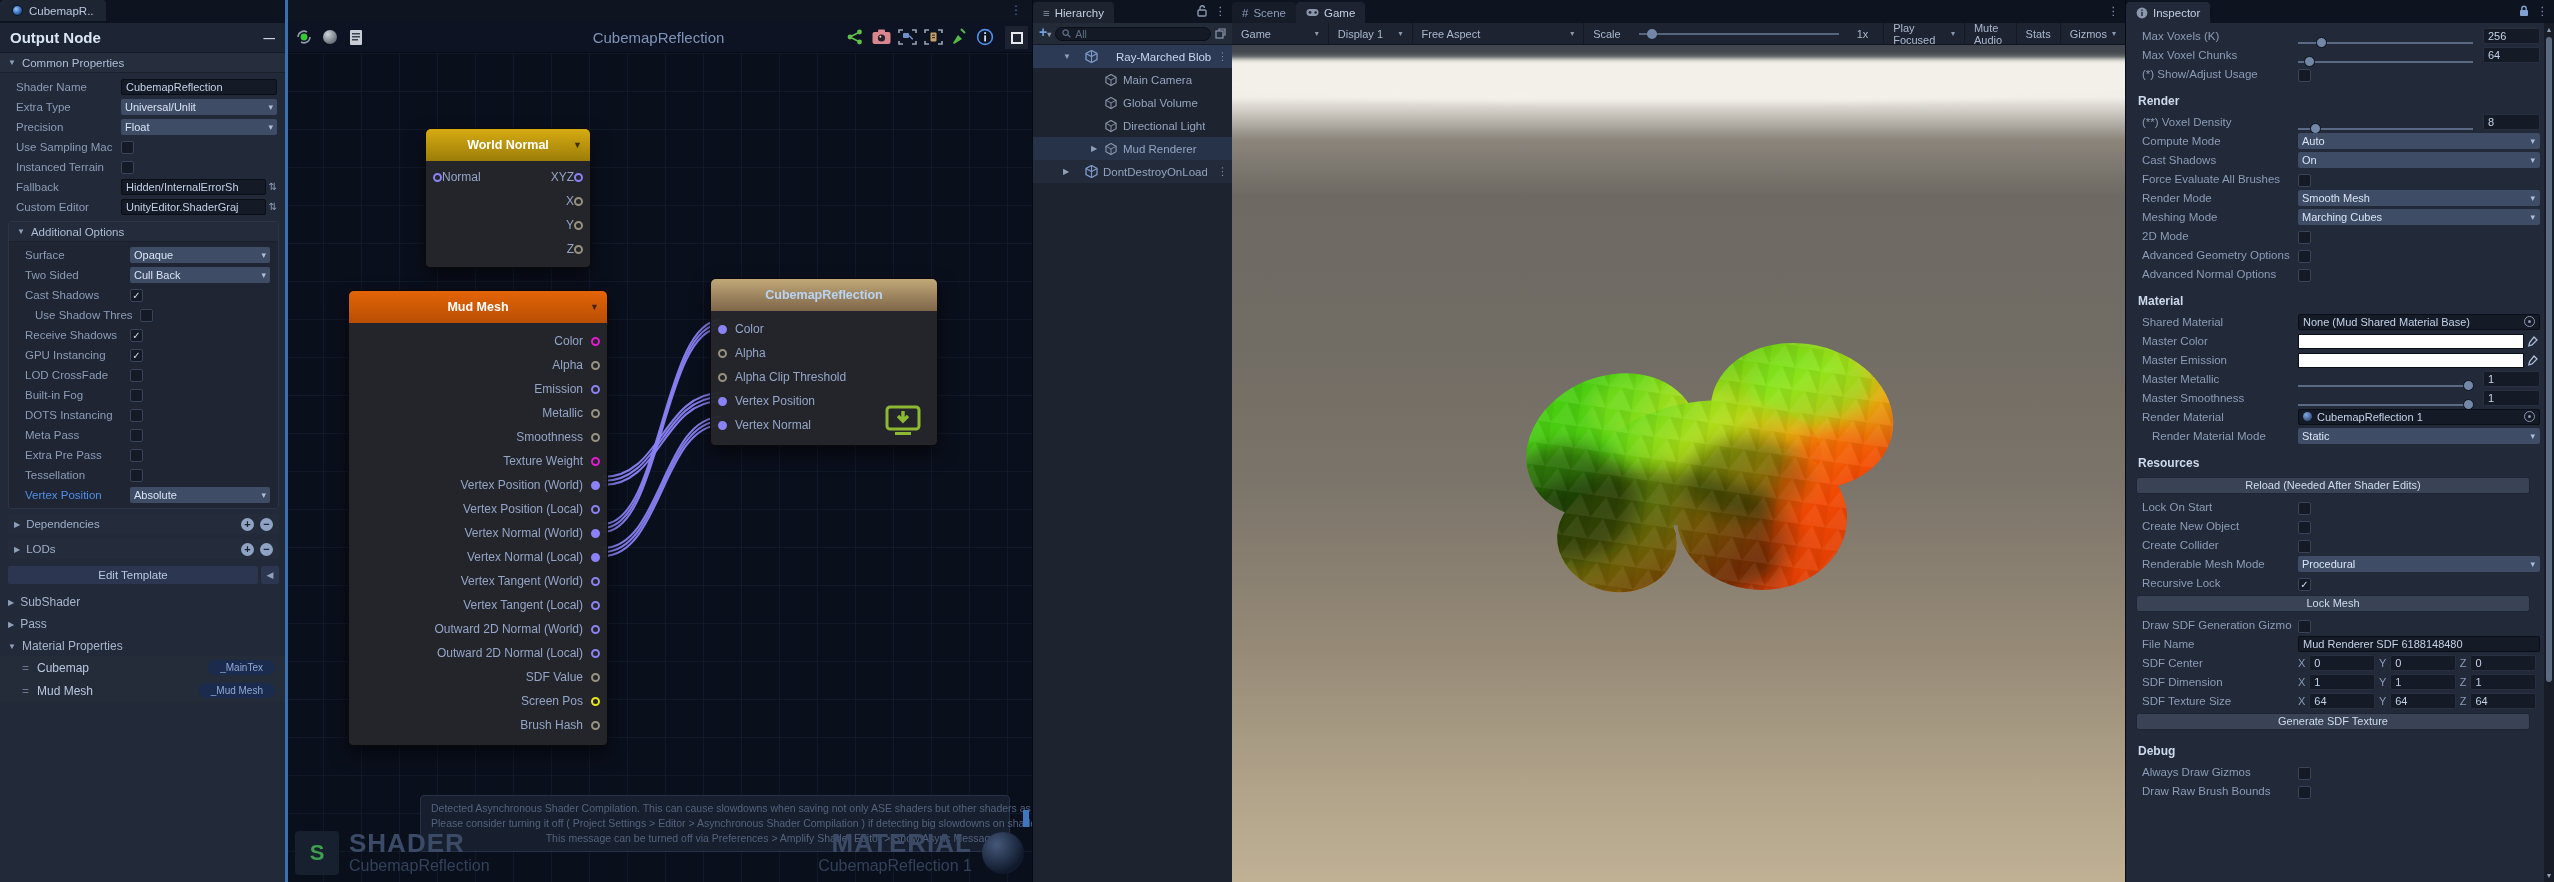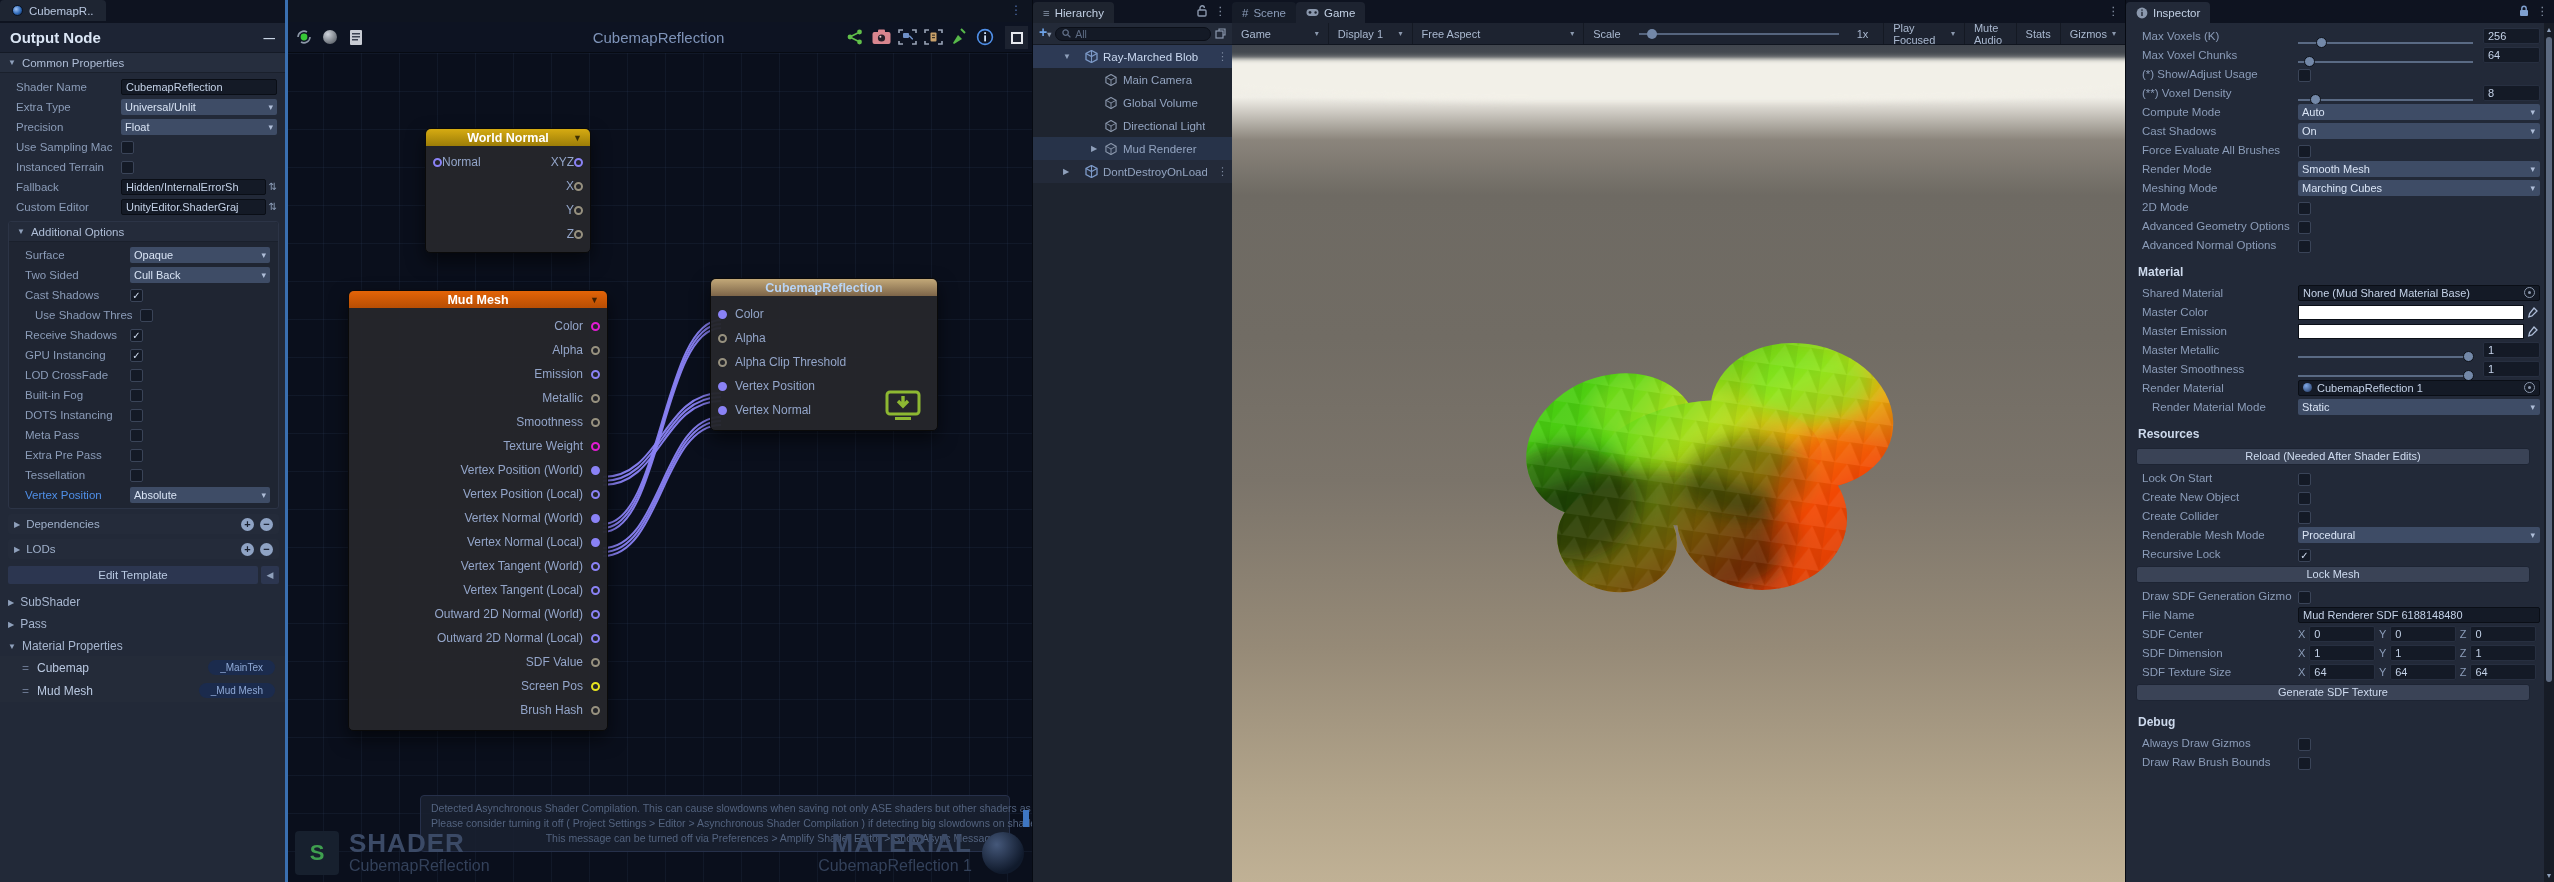--- a/index.html
+++ b/index.html
@@ -56,21 +56,21 @@
   #g-toolbar .title{position:absolute; left:0; right:0; text-align:center; color:#7e93b8; font-size:15px;}
   .gicon{width:22px; height:22px; margin:0 2px; display:flex; align-items:center; justify-content:center;}
   #g-toolbar .right{position:absolute; right:34px; display:flex;}
   #g-sq{position:absolute; right:4px; top:4px; width:23px; height:23px; background:#1c2230; display:flex; align-items:center; justify-content:center;}
   #g-sq .sq{width:12px; height:12px; border:2px solid #e6e9ee; background:transparent;}
   #g-canvas{position:absolute; left:0; top:53px; right:0; bottom:0; overflow:hidden;
     background-color:#0a0f1c;
     background-image:linear-gradient(rgba(56,72,110,0.16) 1px, transparent 1px),linear-gradient(90deg, rgba(56,72,110,0.16) 1px, transparent 1px);
     background-size:38px 38px;}
   .node{position:absolute; background:rgba(37,38,43,0.97); border:1px solid #0a0a0a; border-radius:5px; box-shadow:0 8px 18px rgba(0,0,0,0.55);}
-  .nhead{height:17px; border-radius:5px 5px 0 0; display:flex; align-items:center; justify-content:center; font-weight:bold; font-size:12.5px; position:relative;}
+  .nhead{height:32px; border-radius:5px 5px 0 0; display:flex; align-items:center; justify-content:center; font-weight:bold; font-size:12.5px; position:relative;}
   .nhead .caret{position:absolute; right:8px; font-size:9px; color:rgba(20,15,0,0.75);}
   .prow{height:24px; display:flex; align-items:center; font-size:12px; color:#93a5c9;}
   .prow.out{justify-content:flex-end; padding-right:7px;}
   .prow.in{justify-content:flex-start; padding-left:7px;}
   .prow .pl{margin:0 8px;}
   .port{width:9px; height:9px; border-radius:50%; flex:0 0 9px;}
   .port.ring{border:2px solid; background:transparent;}
   .port.dot{border:2px solid; }
   #node-worldnormal .nhead{background:linear-gradient(#d6ab12,#9c7d08); color:#fff;}
   #node-mudmesh .nhead{background:linear-gradient(#e36407,#b84e04); color:#fff;}
@@ -626,21 +626,21 @@
     </div>
     <div id="h-rows">
         <div class="hrow sel">
           <span class="arrow" style="left: 30px;">▼</span>
           <span class="hicon" style="left: 52px;">
             <svg width="13" height="13" viewBox="0 0 13 13">
               <polygon points="6.5,0.5 12,3.5 12,9.5 6.5,12.5 1,9.5 1,3.5" fill="none" stroke="#7d9ac8" stroke-width="1.3"></polygon>
               <path d="M6.5 0.5V6.5M1 3.5l5.5 3 5.5-3M6.5 12.5V6.5" stroke="#7d9ac8" stroke-width="1.1" fill="none"></path>
             </svg>
           </span>
-          <span class="hlbl" style="left: 70px;">Ray-Marched Blob</span>
+          <span class="hlbl" style="left: 83px;">Ray-Marched Blob</span>
           <span class="hmenu">⋮</span>
         </div>
         <div class="hrow">
           <span class="hicon" style="left: 72px;">
             <svg width="12" height="12" viewBox="0 0 13 13">
               <polygon points="6.5,0.5 12,3.5 12,9.5 6.5,12.5 1,9.5 1,3.5" fill="none" stroke="#8b98ad" stroke-width="1.2"></polygon>
               <path d="M1 3.5l5.5 3 5.5-3M6.5 12.5V6.5" stroke="#8b98ad" stroke-width="1" fill="none"></path>
             </svg>
           </span>
           <span class="hlbl" style="left: 90px;">Main Camera</span>
@@ -826,20 +826,21 @@
             </div>
             <div class="ivalbox">64</div>
           </div>
         </div>
         <div class="irow">
           <span class="ilbl">(*) Show/Adjust Usage</span>
           <div class="ictl">
             <div class="icb"></div>
           </div>
         </div>
+        <div class="ihdr">Render</div>
         <div class="irow">
           <span class="ilbl">(**) Voxel Density</span>
           <div class="ictl">
             <div class="itrack">
               <div class="iknob" style="left: calc(9.5% - 5px);"></div>
             </div>
             <div class="ivalbox">8</div>
           </div>
         </div>
         <div class="irow">

